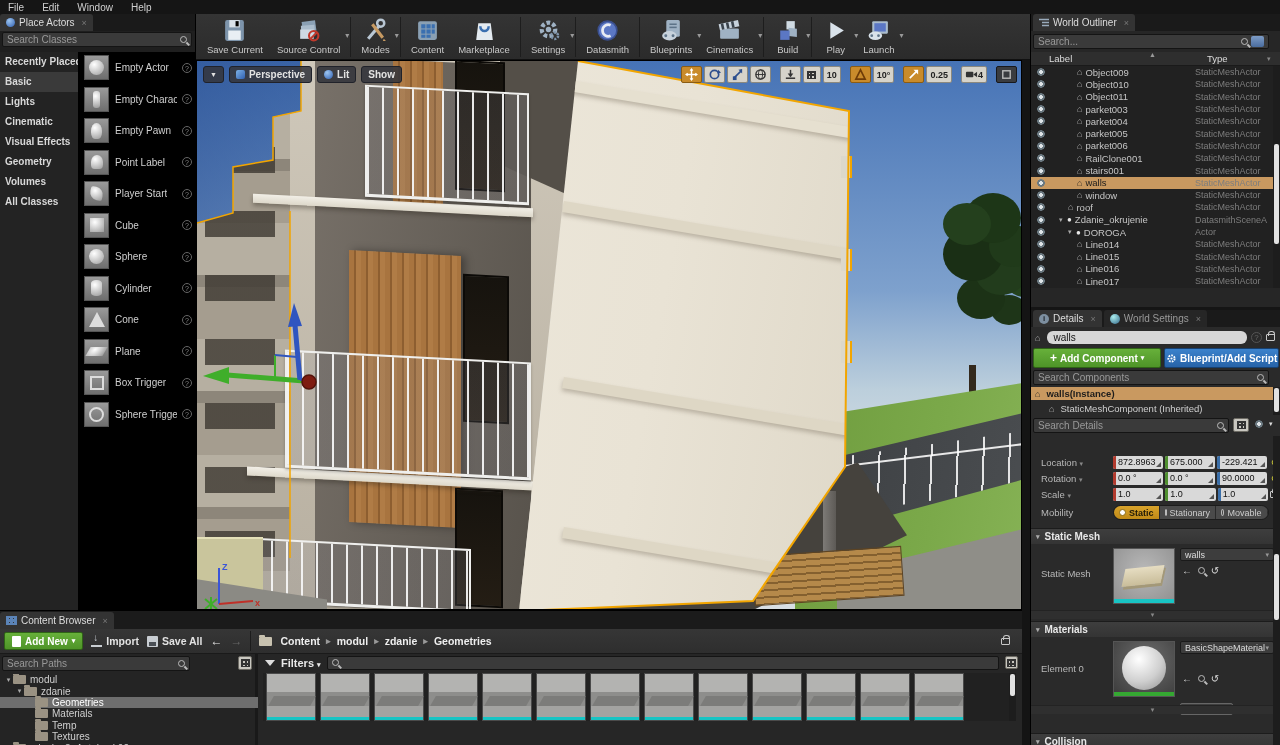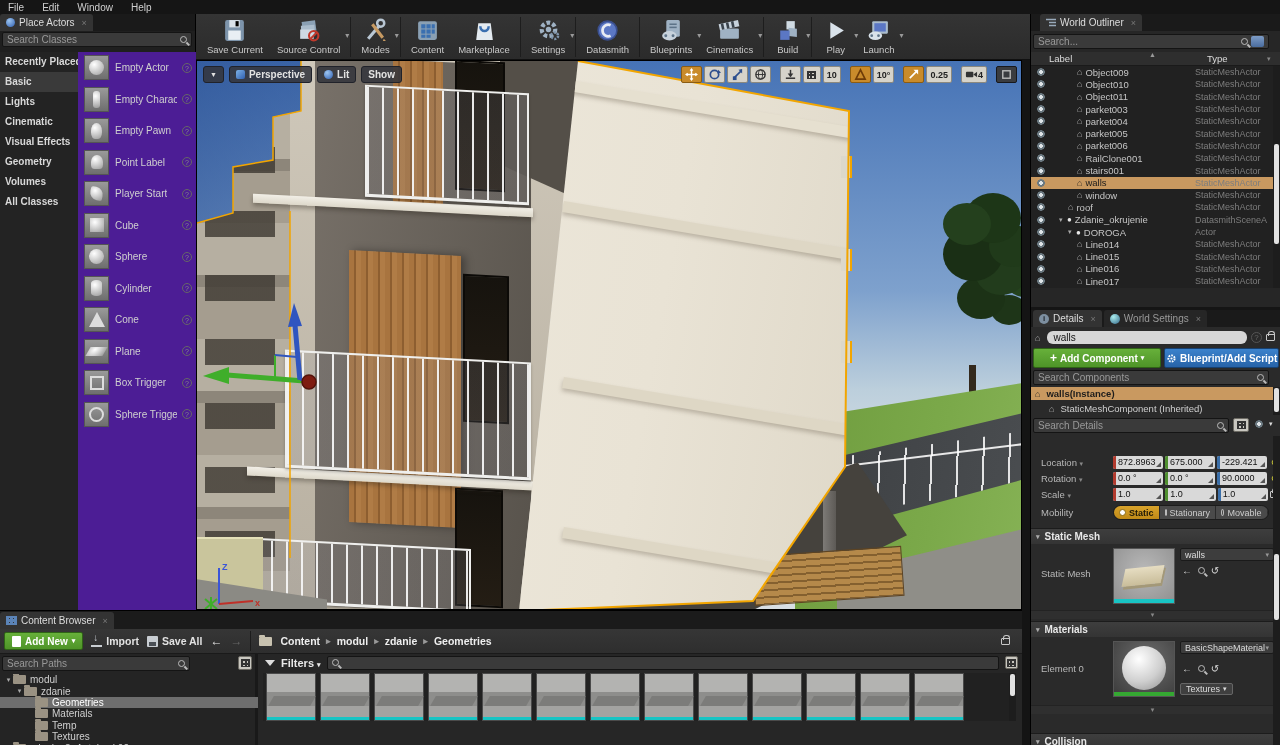--- a/index.html
+++ b/index.html
@@ -15,21 +15,21 @@
 .tab{background:#333;height:17px;display:flex;align-items:center;gap:4px;padding:0 6px;border-radius:3px 3px 0 0;font-size:10px;color:#ddd;white-space:nowrap}
 .tab .x{color:#777;font-size:9px;margin-left:3px}
 .searchbox{background:#3a3a3a;border:1px solid #141414;border-radius:2px;color:#999;font-size:10px;display:flex;align-items:center;padding:0 4px;height:15px}
 .searchbox .ph{flex:1;overflow:hidden;white-space:nowrap}
 .mag{width:7px;height:7px;border:1.5px solid #bbb;border-radius:50%;position:relative;flex:none}
 .mag::after{content:'';position:absolute;width:4px;height:1.5px;background:#bbb;left:5px;top:6px;transform:rotate(45deg)}
 #pa-search{left:2px;top:18px;width:190px}
 #pa-cats{left:0;top:38px;width:78px;height:558px;background:#232323}
 .pa-cat{height:20px;line-height:20px;padding-left:5px;font-size:10px;font-weight:bold;color:#d8d8d8;white-space:nowrap}
 .pa-cat.sel{background:#3a3a3a}
-#pa-items{left:78px;top:38px;width:118px;height:558px;background:#4c1d95;overflow:hidden}
+#pa-items{left:78px;top:38px;width:118px;height:558px;background:#000000;overflow:hidden}
 .pa-item{height:31.5px;display:flex;align-items:center;gap:6px;padding-left:6px;position:relative}
 .pa-thumb{width:25px;height:25px;background:linear-gradient(#9a9a9a,#6e6e6e);flex:none;display:flex;align-items:center;justify-content:center;border:1px solid #555}
 .pa-label{font-size:10px;color:#cfcfcf;white-space:nowrap;overflow:hidden;max-width:62px}
 .pa-q{position:absolute;right:4px;width:10px;height:10px;border:1px solid #666;border-radius:50%;color:#888;font-size:7px;text-align:center;line-height:9px}
 .sh{background:radial-gradient(circle at 35% 30%,#fff,#9a9a9a)}
 .sh-circle{width:15px;height:15px;border-radius:50%}
 .sh-person{width:7px;height:17px;border-radius:3px}
 .sh-pawn{width:11px;height:16px;border-radius:50% 50% 40% 40%}
 .sh-bulb{width:12px;height:14px;border-radius:50% 50% 30% 30%}
 .sh-player{width:13px;height:13px;border-radius:2px 8px 2px 8px;transform:rotate(12deg)}
@@ -96,21 +96,21 @@
 .bluecube{width:9px;height:9px;background:linear-gradient(135deg,#7db2e8,#2f5fb0);border-radius:2px}
 .bluesph{width:9px;height:9px;background:radial-gradient(circle at 35% 30%,#9cc4f0,#2f5fb0);border-radius:50%}
 #vp-tr{right:4px;top:5px;display:flex;gap:2px;align-items:center}
 .vtool{height:17px;min-width:18px;background:#d6d3ca;border-radius:2px;display:flex;align-items:center;justify-content:center;color:#222;font-size:9px;font-weight:bold;padding:0 3px;border:1px solid #8a887f}
 .vtool.orange{background:#c98b2b;border-color:#8a5c14}
 .vtool.dark{background:#3a3c40;border-color:#17181c}
 .vtool svg{width:13px;height:13px}
 .vgap{width:5px}
 
 #rightpanel{left:1030px;top:14px;width:250px;height:731px;background:#262626;border-left:1px solid #000}
-.rp-tabs{height:17px;background:#1a1a1a;display:flex;align-items:flex-end;gap:2px;padding-left:9px}
+.rp-tabs{height:17px;background:#1a1a1a;display:flex;align-items:flex-end;gap:2px;padding-left:2px}
 #ol-search{left:2px;top:20px;width:236px}
 .ol-addicon{width:13px;height:11px;background:linear-gradient(#7d9cc6,#4a6c9e);border-radius:2px;margin-left:3px}
 #ol-header{left:0;top:38px;width:250px;height:14px;background:#2e2e2e;border-bottom:1px solid #1a1a1a;font-size:9.5px;color:#ddd}
 #ol-rows{left:0;top:52px;width:250px;height:222px;overflow:hidden;background:#212121}
 .ol-row{height:12.3px;display:flex;align-items:center;font-size:9.5px;color:#c6c6c6;white-space:nowrap}
 .ol-row.sel{background:#c99960;color:#1c1c1c}
 .ol-row.sel .ol-type{color:#4a3información}
 .ol-row .eye{margin:0 3px 0 4px}
 .eye{width:12px;height:8px;border-radius:50%;background:radial-gradient(circle at 50% 50%,#dfe5e8 0 2px,#6a7880 2px 3.6px,rgba(0,0,0,0) 4px);flex:none}
 .ol-exp{font-size:7px;color:#aaa;width:8px}
@@ -940,21 +940,21 @@
         </span>
       </div>
       <div class="ab adv" style="top:300px">▾</div>
       <div class="ab sec-h" style="top:311px">
         <span class="ex">▾</span>
         <span>Materials</span>
       </div>
       <div class="ab dt-row" style="top:331px;align-items:flex-start">
         <span class="dt-lab" style="margin-top:22px">Element 0</span>
         <span class="thumb64 thumb-mat"></span>
-        <span style="display:flex;flex-direction:column;gap:9px;margin-left:5px">
+        <span style="display:flex;flex-direction:column;gap:19px;margin-left:5px">
           <span class="combo">
               <span style="overflow:hidden;white-space:nowrap">BasicShapeMaterial</span>
               <span class="dd">▾</span>
             </span>
           <span style="display:flex">
             <span class="mini-ic">←</span>
             <span class="mini-ic"><span class="mag" style="display:inline-block"></span></span>
             <span class="mini-ic reset">↺</span>
           </span>
           <span class="texbtn">

